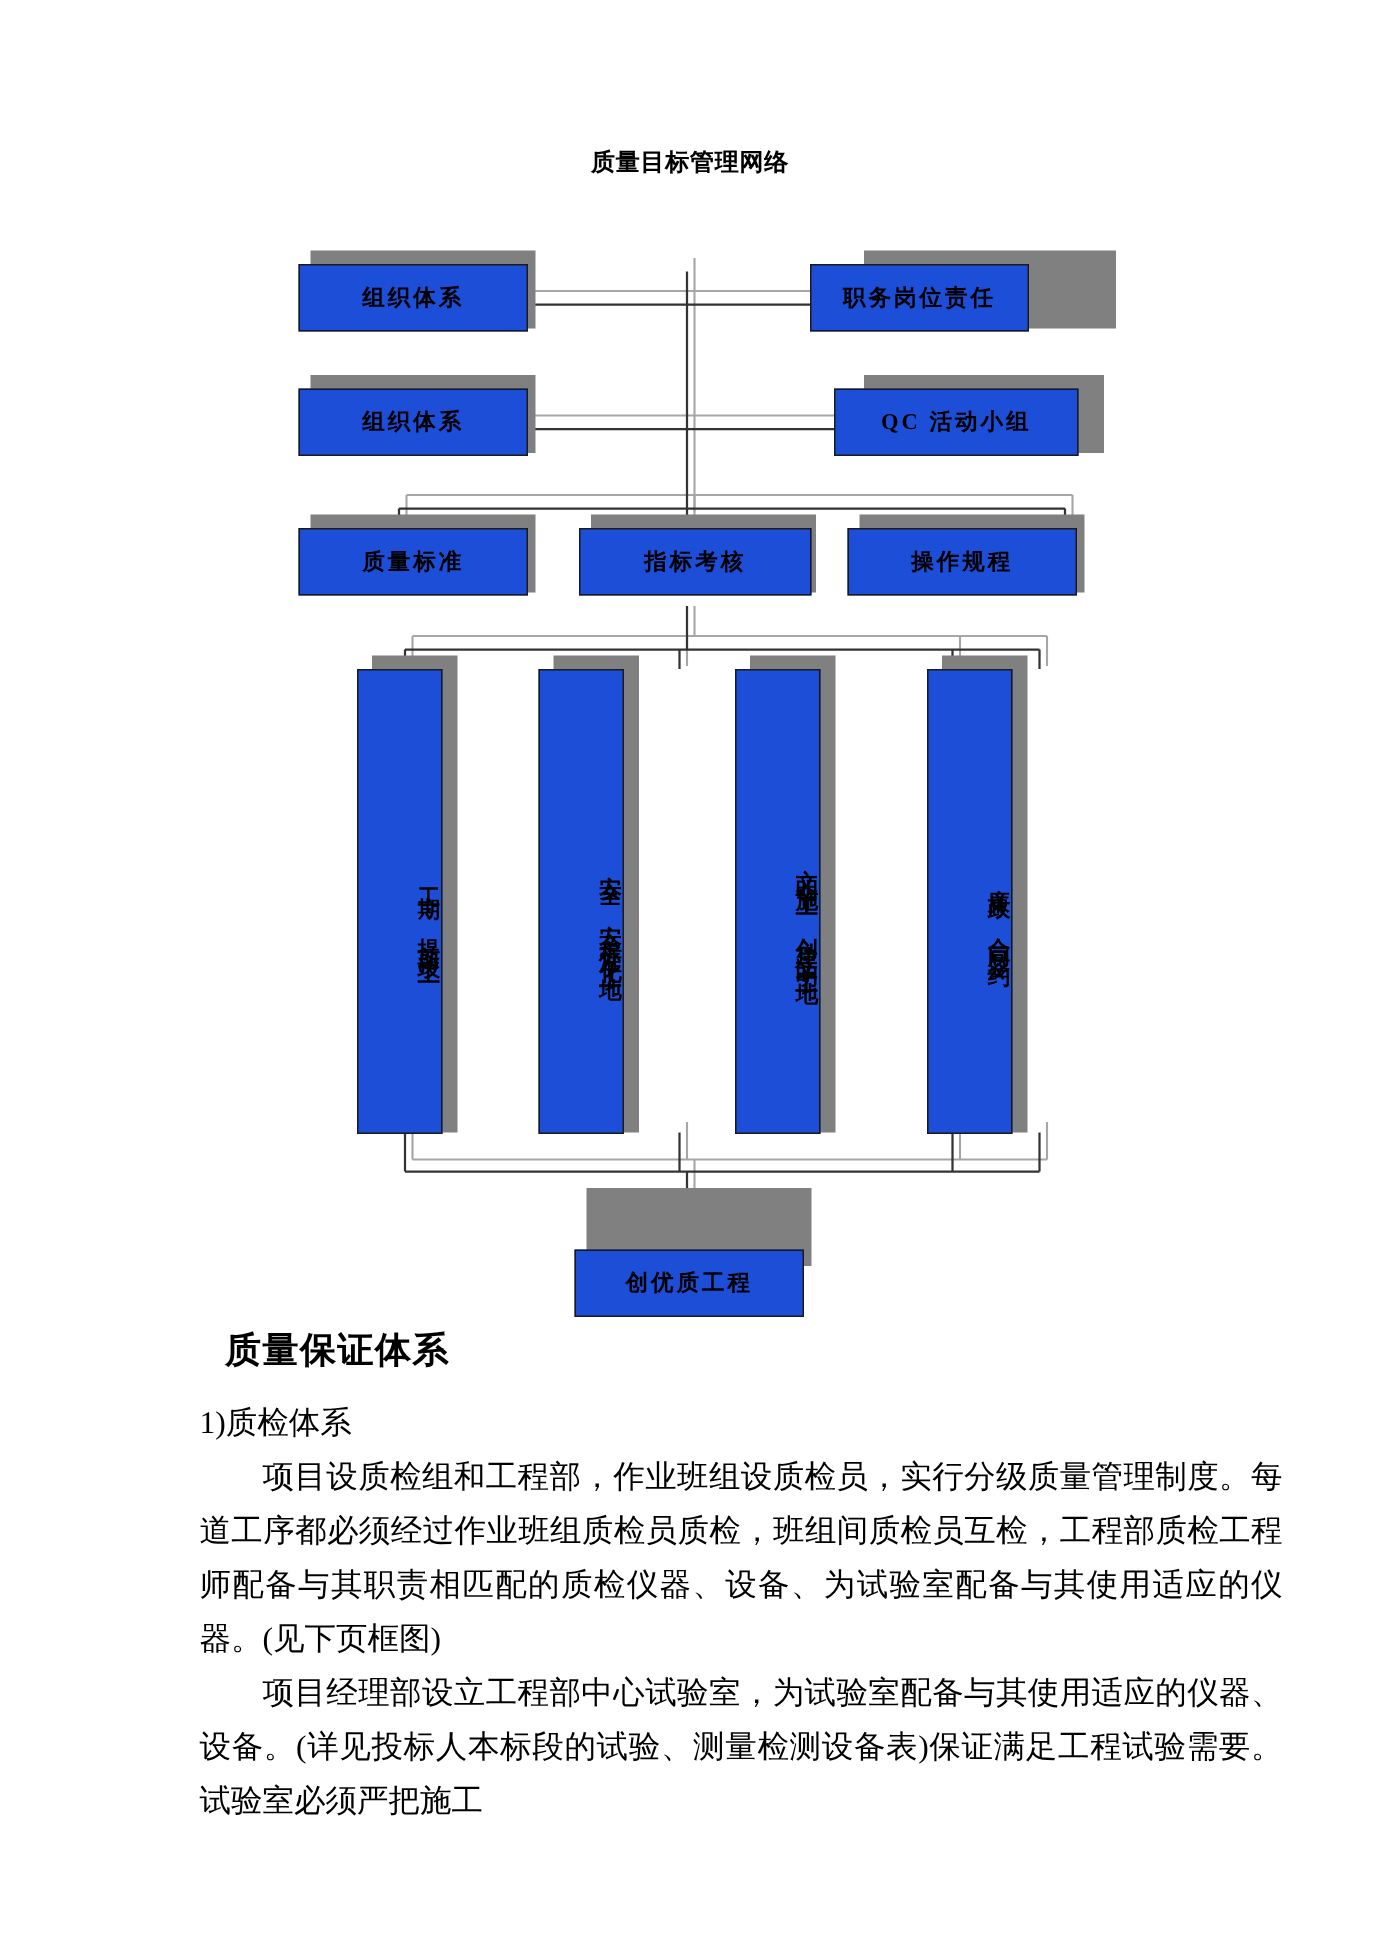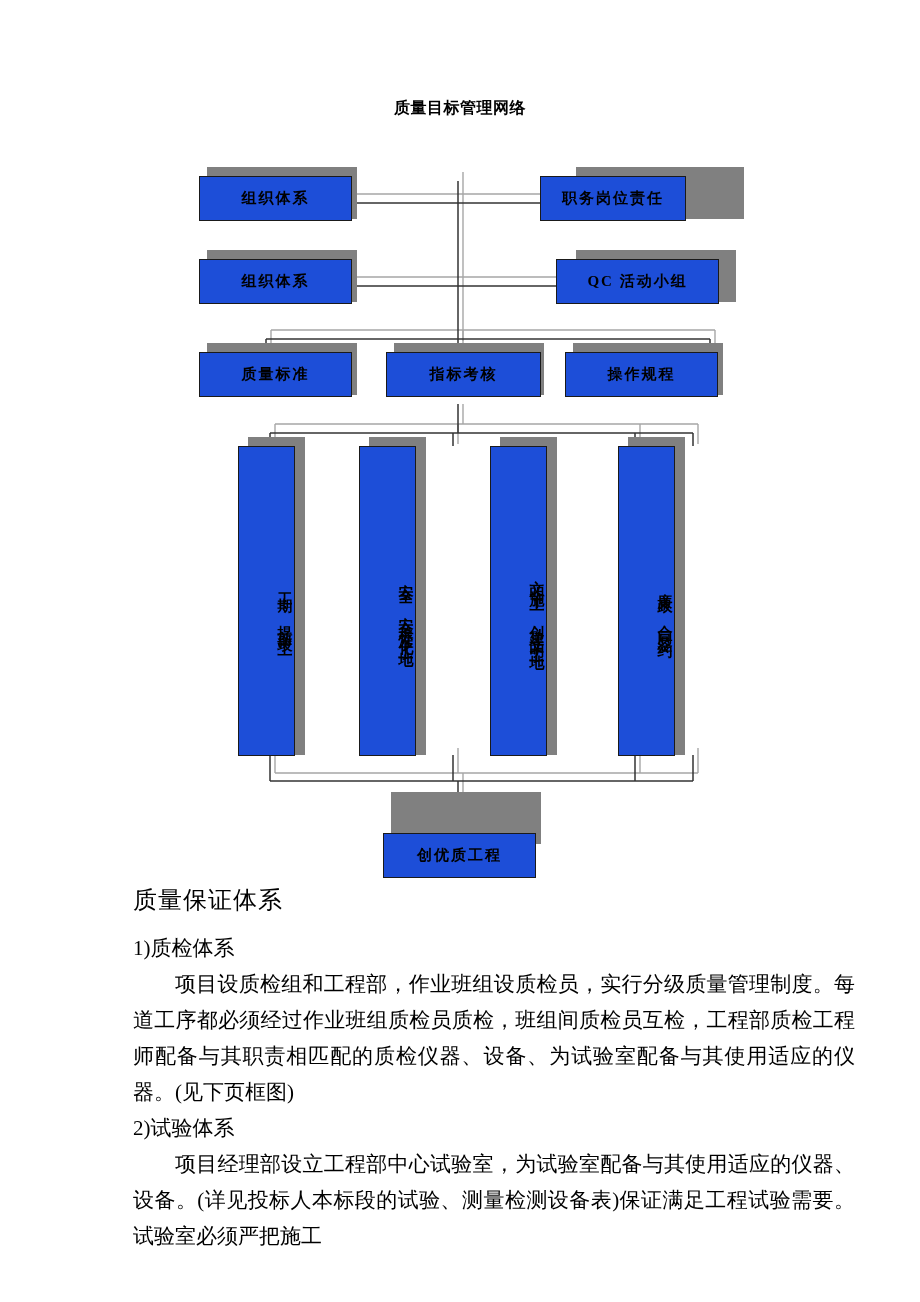--- a/index.html
+++ b/index.html
@@ -66,24 +66,24 @@
     align-items: flex-start;
     justify-content: center;
     padding-top: 14px;
     letter-spacing: 6px;
     font-size: 15px;
   }
 
   
   .section-heading {
     position: absolute;
-    left: 133px;
+    left: 150px;
     top: 884px;
     font-family: "Liberation Sans", "DejaVu Sans", sans-serif;
-    font-weight: normal;
+    font-weight: bold;
     font-size: 24px;
     letter-spacing: 1px;
   }
   .textblock {
     position: absolute;
     left: 133px;
     top: 930px;
     width: 722px;
     font-size: 21px;
     line-height: 36px;
@@ -189,15 +189,14 @@
   <div class="shadow" style="left:391px;top:792px;width:150px;height:52px;"></div>
   <div class="node" style="left:383px;top:801px;width:153px;height:45px;margin-top:32px;">创优质工程</div>
 
 </div>
 
 <div class="section-heading">质量保证体系</div>
 
 <div class="textblock">
   <p class="para-label">1)质检体系</p>
   <p class="para-body">项目设质检组和工程部，作业班组设质检员，实行分级质量管理制度。每道工序都必须经过作业班组质检员质检，班组间质检员互检，工程部质检工程师配备与其职责相匹配的质检仪器、设备、为试验室配备与其使用适应的仪器。(见下页框图)</p>
-  <p class="para-label">2)试验体系</p>
   <p class="para-body">项目经理部设立工程部中心试验室，为试验室配备与其使用适应的仪器、设备。(详见投标人本标段的试验、测量检测设备表)保证满足工程试验需要。试验室必须严把施工</p>
 </div>
 
 </body></html>

